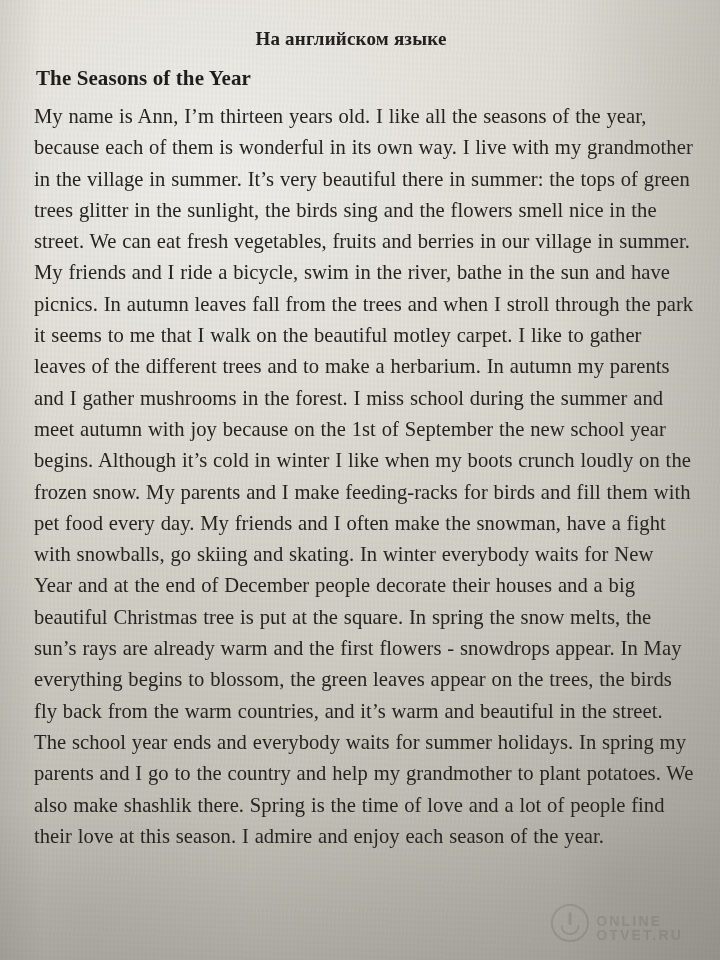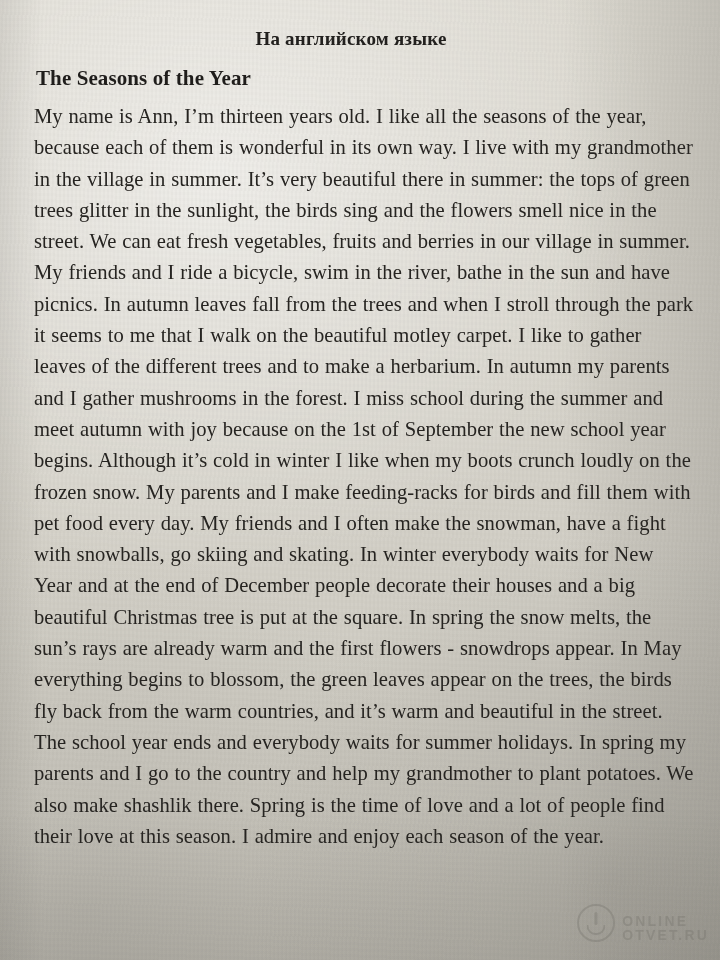--- a/index.html
+++ b/index.html
@@ -74,21 +74,21 @@
     color: #262421;
     text-align: left;
     margin: 0 0 0 2px;
     width: 660px;
     letter-spacing: 0.05px;
     word-spacing: 0.6px;
   }
   
   .watermark {
     position: absolute;
-    right: 11px;
+    right: 37px;
     bottom: 18px;
     display: flex;
     align-items: flex-end;
     gap: 7px;
     opacity: 0.30;
     color: #6d6b64;
   }
   .watermark .wm-mark {
     width: 34px;
     height: 34px;

